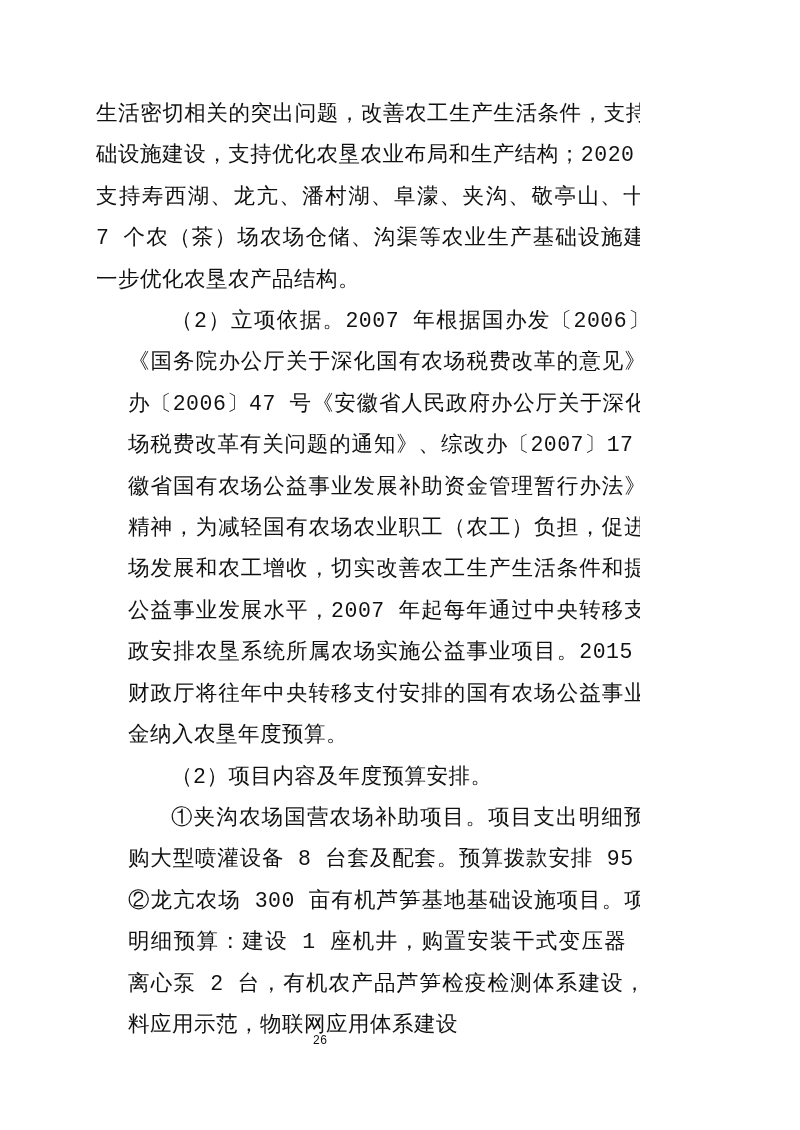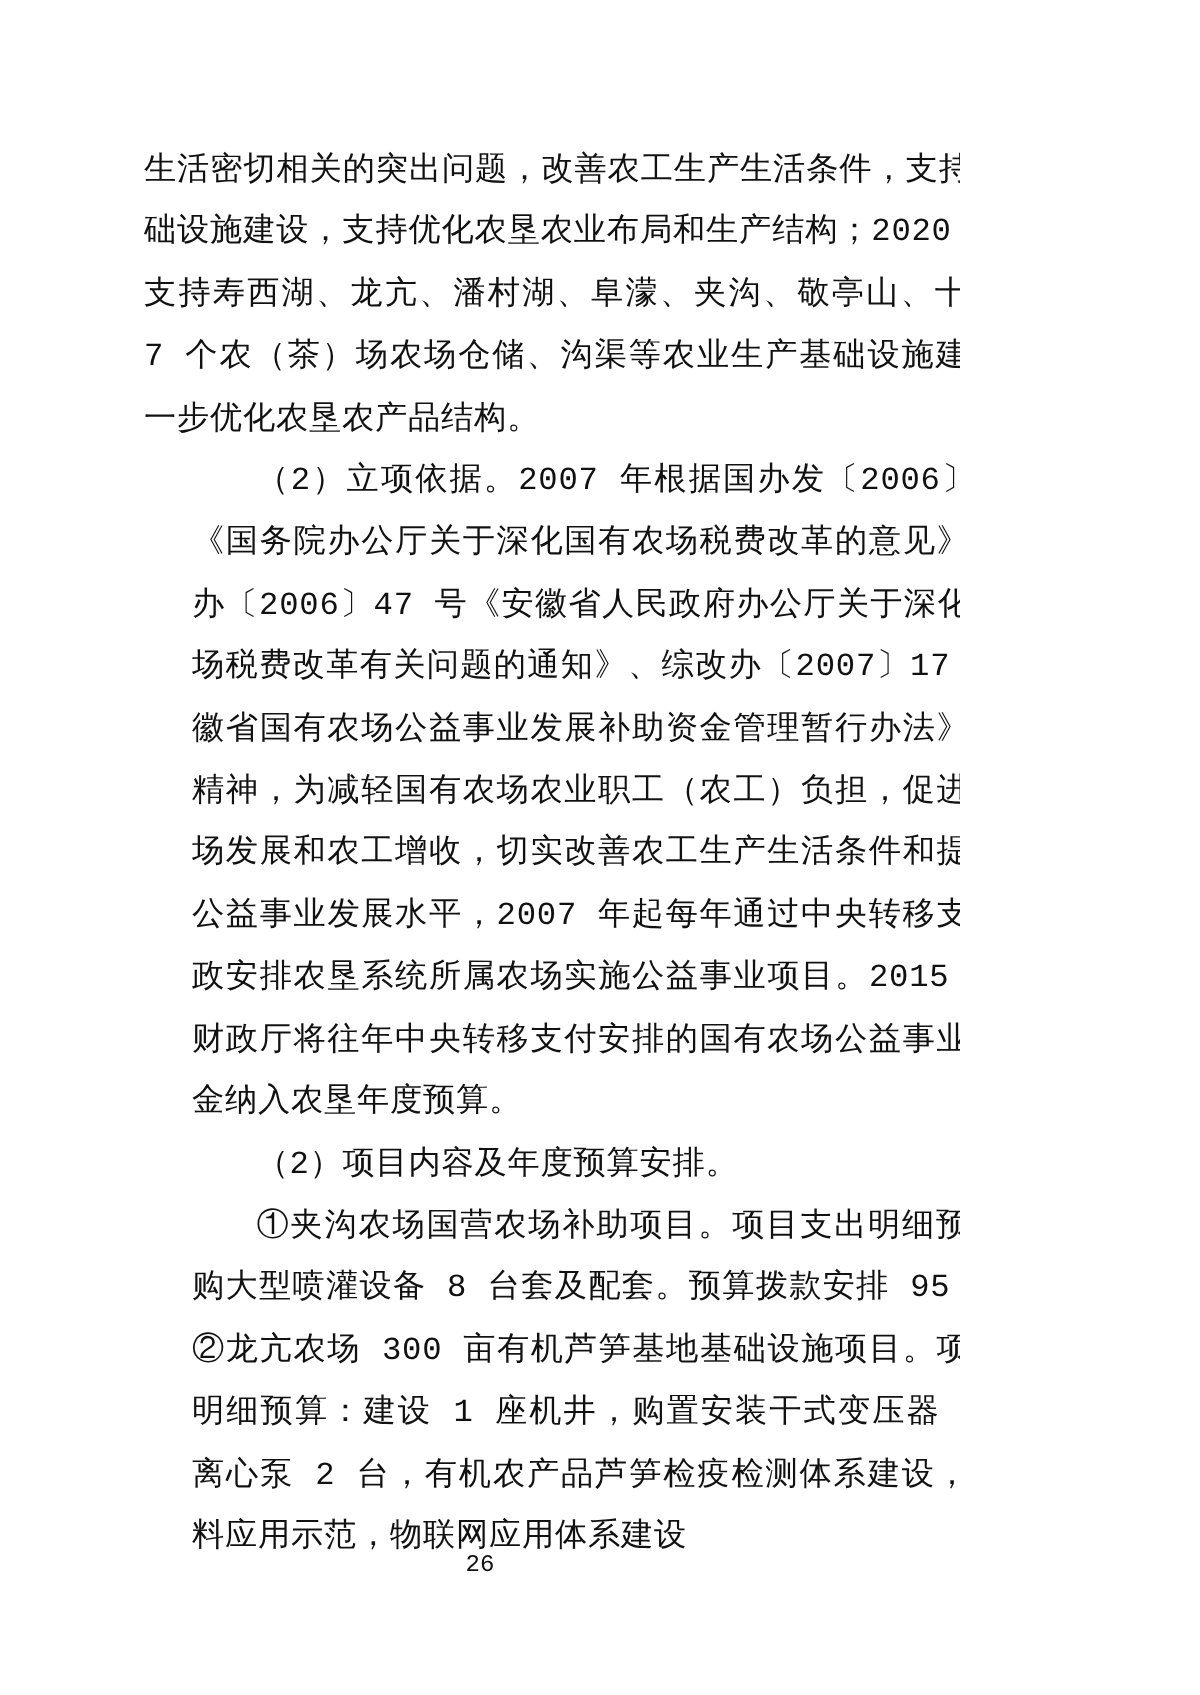--- a/index.html
+++ b/index.html
@@ -34,21 +34,21 @@
   .content p.indent {
     text-indent: 2em;
     margin-left: 32px;
   }
   .footer {
     position: absolute;
     top: 1034px;
     left: 0;
     right: 0;
     text-align: center;
-    font-size: 16px;
+    font-size: 12px;
     color: #111111;
   }
 </style>
 </head>
 <body>
 
 <div class="page">
   <div class="content">
     <p>生活密切相关的突出问题，改善农工生产生活条件，支持农业基础设施建设，支持优化农垦农业布局和生产结构；2020 年重点支持寿西湖、龙亢、潘村湖、阜濛、夹沟、敬亭山、十字铺等 7 个农（茶）场农场仓储、沟渠等农业生产基础设施建设，进一步优化农垦农产品结构。</p>
     <p class="indent">（2）立项依据。2007 年根据国办发〔2006〕25 号《国务院办公厅关于深化国有农场税费改革的意见》和皖政办〔2006〕47 号《安徽省人民政府办公厅关于深化国有农场税费改革有关问题的通知》、综改办〔2007〕17 号《安徽省国有农场公益事业发展补助资金管理暂行办法》等文件精神，为减轻国有农场农业职工（农工）负担，促进国有农场发展和农工增收，切实改善农工生产生活条件和提高农场公益事业发展水平，2007 年起每年通过中央转移支付省财政安排农垦系统所属农场实施公益事业项目。2015 年，省财政厅将往年中央转移支付安排的国有农场公益事业项目资金纳入农垦年度预算。</p>

